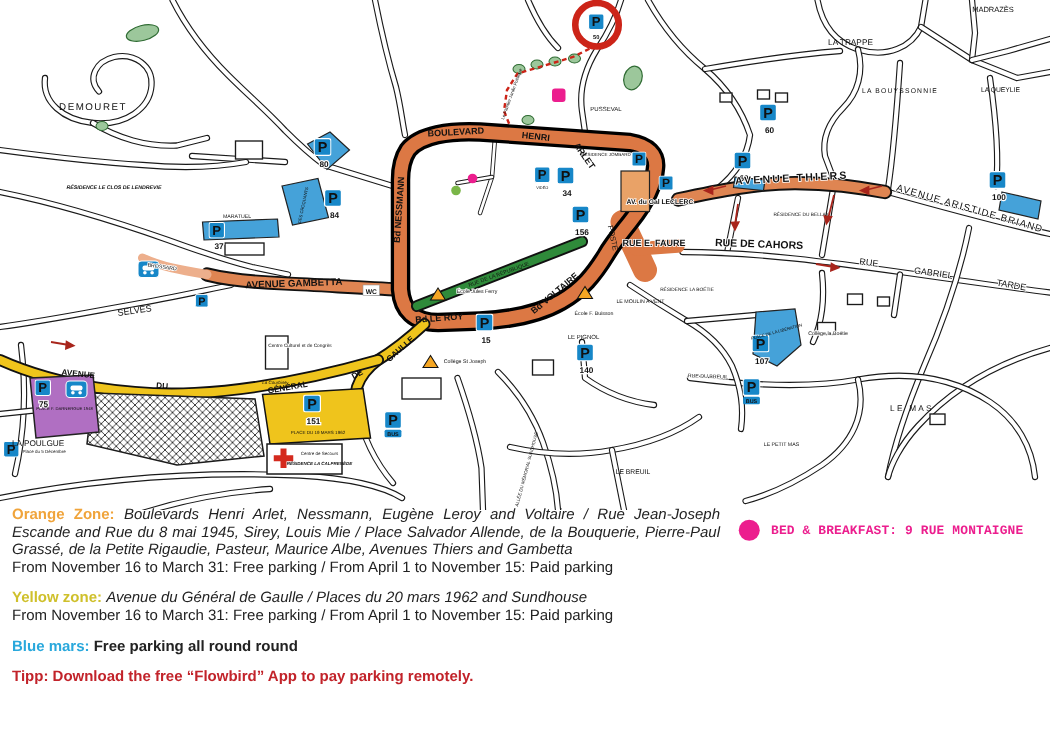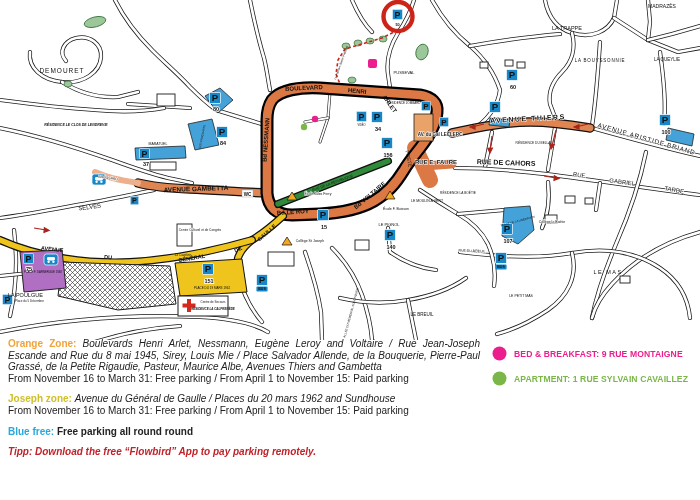--- a/index.html
+++ b/index.html
@@ -26,22 +26,22 @@
   .s65{font-size:6.5px;} .s7{font-size:7px;}
   .b{font-weight:bold;} .i{font-style:italic;}
   .halo{paint-order:stroke;stroke:#fff;stroke-width:1.1;}
   .pnum{font-size:5.5px;font-weight:bold;text-anchor:middle;paint-order:stroke;stroke:#fff;stroke-width:1.6;}
   
   .zones{position:absolute;left:8px;top:338px;width:472px;font-size:10px;line-height:11.6px;text-align:justify;}
   .zonep{margin:0 0 9px 0;}
   .zh{font-weight:bold;}
   .orange{color:#F0A43B;} .yellow{color:#CFC02B;} .blue{color:#29A8DC;}
   .zi{font-style:italic;}
-  .tip{color:#C2232A;font-weight:bold;font-style:italic;}
-  .legend{position:absolute;left:492px;top:346px;width:205px;}
+  .tip{color:#C2232A;font-weight:bold;}
+  .legend{position:absolute;left:492px;top:346px;width:205px;font-family:Liberation Mono, monospace;}
   .legrow{display:flex;align-items:center;margin-bottom:10px;}
   .legrow svg{flex:0 0 15px;margin-right:7px;}
   .legtxt{font-size:8.6px;font-weight:bold;letter-spacing:0.1px;}
   .legtxt.pink{color:#EC1E8E;} .legtxt.green{color:#7AB648;}
 </style>
 </head>
 <body>
 
 <div id="page">
 
@@ -401,36 +401,30 @@
     <text class="lb s3" x="212" y="289">PLACE DU 19 MARS 1962</text>
     <text class="lb" x="43" y="273" font-size="2.8" fill="#30103A">PLACE F. DARNERGUE 1948</text>
     <text class="lb" x="203" y="137" font-size="2.8" fill="#fff" transform="rotate(-78 203 137)">DES CROQUANTS</text>
   </g>
 </svg>
 
 <div class="zones">
   <p class="zonep"><span class="zh orange">Orange Zone:</span> <span class="zi">Boulevards Henri Arlet, Nessmann, Eugène Leroy and Voltaire / Rue Jean-Joseph Escande and Rue du 8 mai 1945, Sirey, Louis Mie / Place Salvador Allende, de la Bouquerie, Pierre-Paul Grassé, de la Petite Rigaudie, Pasteur, Maurice Albe, Avenues Thiers and Gambetta</span><br>
   <span>From November 16 to March 31: Free parking / From April 1 to November 15: Paid parking</span></p>
 
-  <p class="zonep"><span class="zh yellow">Joseph zone:</span> <span class="zi">Avenue du Général de Gaulle / Places du 20 mars 1962 and Sundhouse</span><br>
+  <p class="zonep"><span class="zh yellow">Yellow zone:</span> <span class="zi">Avenue du Général de Gaulle / Places du 20 mars 1962 and Sundhouse</span><br>
   <span>From November 16 to March 31: Free parking / From April 1 to November 15: Paid parking</span></p>
 
-  <p class="zonep"><span class="zh blue">Blue free:</span> <span class="zh">Free parking all round round</span></p>
+  <p class="zonep"><span class="zh blue">Blue mars:</span> <span class="zh">Free parking all round round</span></p>
 
   <p class="zonep tip">Tipp: Download the free “Flowbird” App to pay parking remotely.</p>
 </div>
 
 <div class="legend">
   <div class="legrow">
     <svg width="15" height="15">
       <circle cx="7.5" cy="7.5" r="7" fill="#EC1E8E"></circle>
     </svg>
     <span class="legtxt pink">BED &amp; BREAKFAST: 9 RUE MONTAIGNE</span>
   </div>
-  <div class="legrow">
-    <svg width="15" height="15">
-      <circle cx="7.5" cy="7.5" r="7" fill="#7AB648"></circle>
-    </svg>
-    <span class="legtxt green">APARTMENT: 1 RUE SYLVAIN CAVAILLEZ</span>
-  </div>
 </div>
 
 </div>
 
 </body></html>

